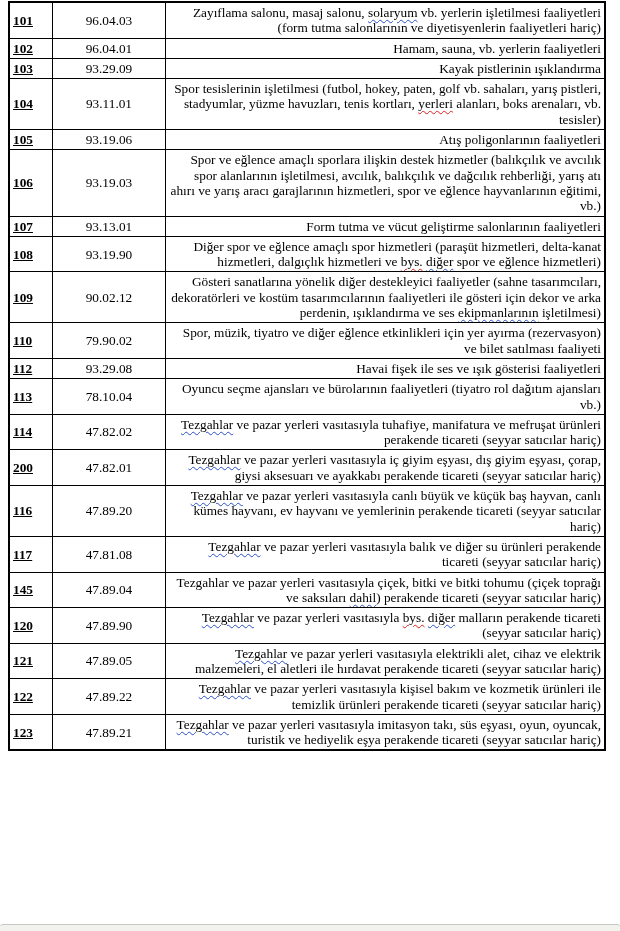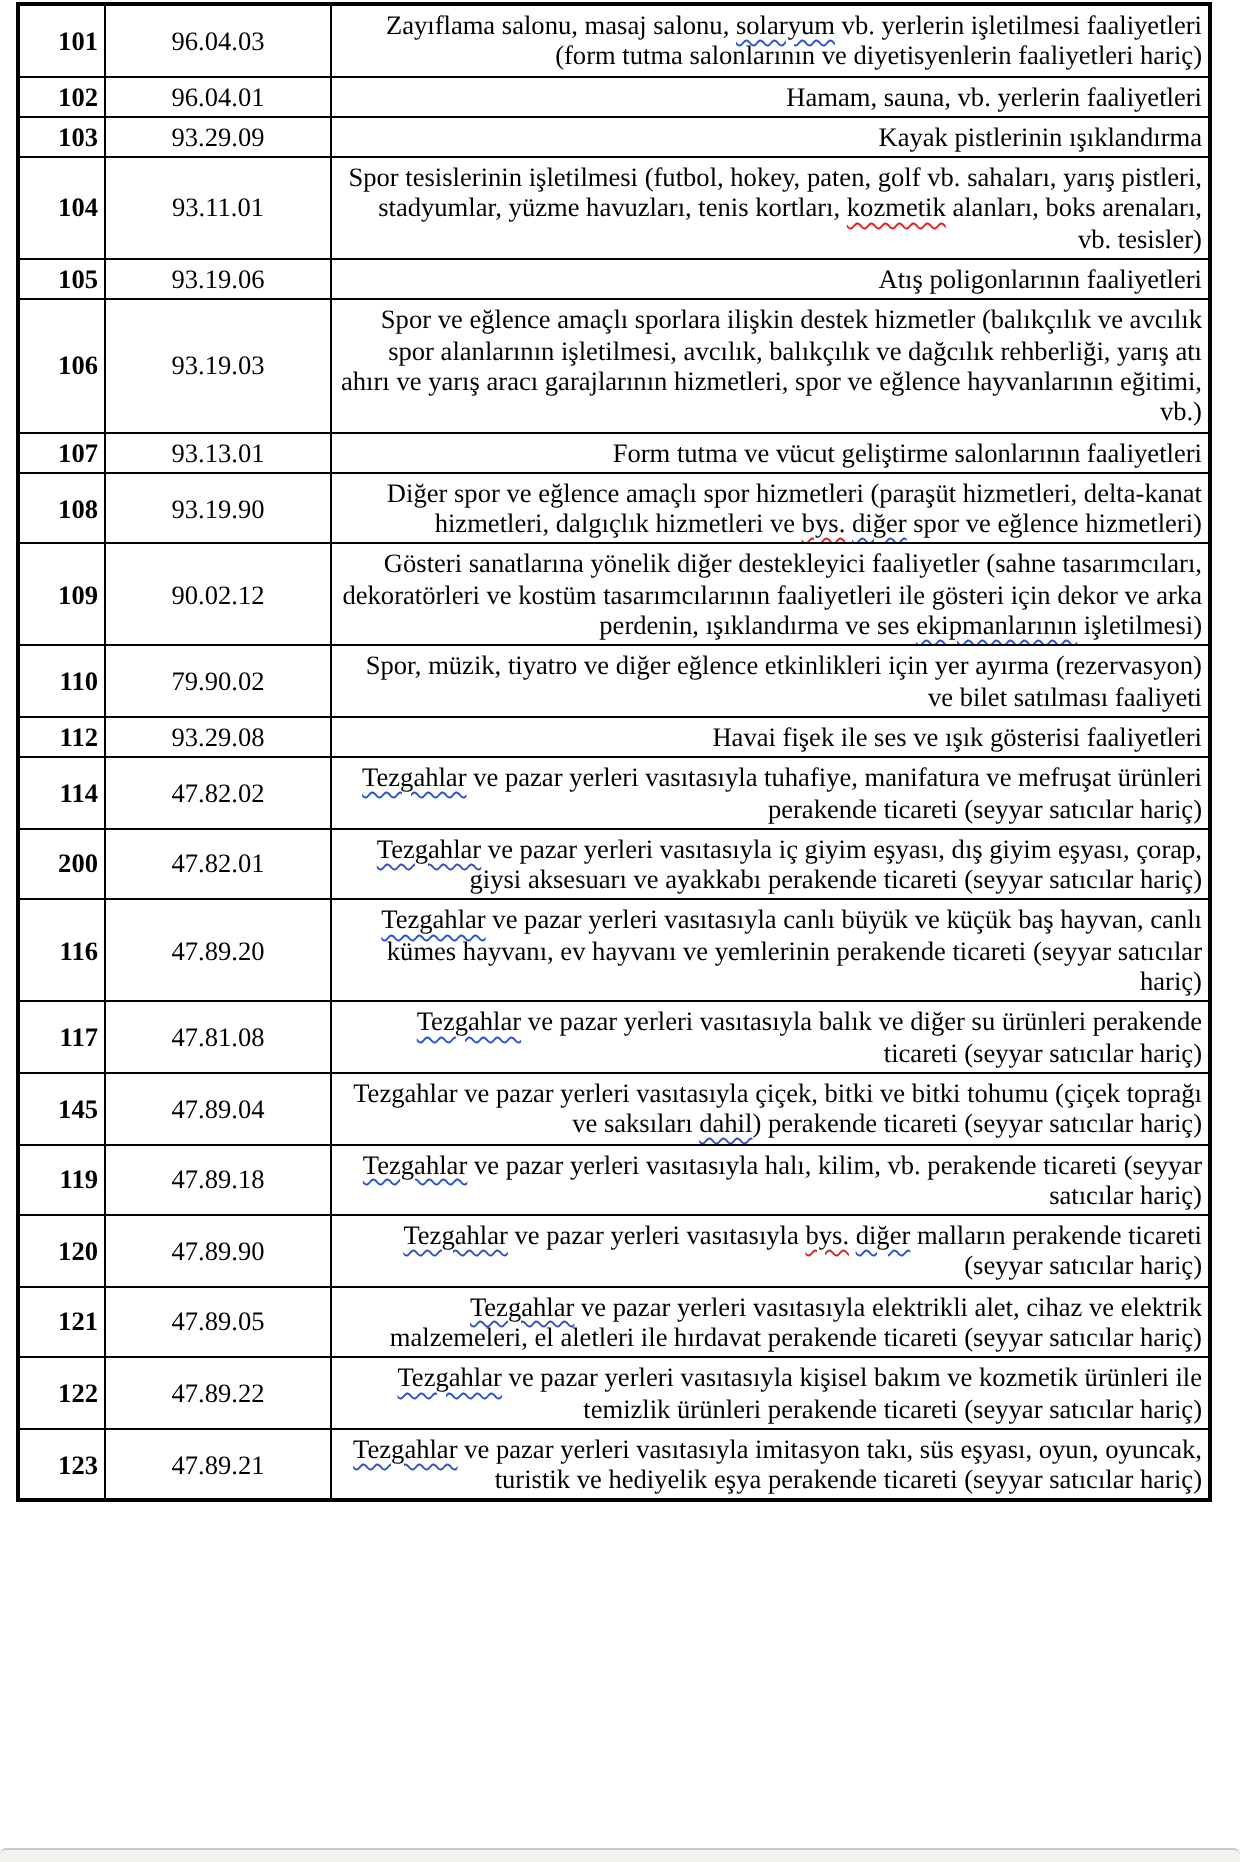--- a/index.html
+++ b/index.html
@@ -32,22 +32,23 @@
   }
   td {
     font-size: 13.3px;
     line-height: 15.3px;
     vertical-align: middle;
     padding: 2px 3px;
     overflow: hidden;
   }
   td.c-no {
     width: 36px;
-    text-align: right;
+    text-align: left;
     font-weight: bold;
+    text-decoration: underline;
   }
   td.c-code {
     width: 106px;
     text-align: center;
   }
   td.c-desc {
     text-align: right;
     padding-left: 4px;
     padding-right: 3px;
   }
@@ -87,21 +88,21 @@
           <td class="c-desc"><span>Hamam, sauna, vb. yerlerin faaliyetleri</span></td>
         </tr>
         <tr>
           <td class="c-no">103</td>
           <td class="c-code">93.29.09</td>
           <td class="c-desc"><span>Kayak pistlerinin ışıklandırma</span></td>
         </tr>
         <tr>
           <td class="c-no">104</td>
           <td class="c-code">93.11.01</td>
-          <td class="c-desc"><span>Spor tesislerinin işletilmesi (futbol, hokey, paten, golf vb. sahaları, yarış pistleri, stadyumlar, yüzme havuzları, tenis kortları, </span><span class="sp sp-red">kozmetik</span><span> alanları, boks arenaları, vb. tesisler)</span></td>
+          <td class="c-desc"><span>Spor tesislerinin işletilmesi (futbol, hokey, paten, golf vb. sahaları, yarış pistleri, stadyumlar, yüzme havuzları, tenis kortları, </span><span class="sp sp-red">yerleri</span><span> alanları, boks arenaları, vb. tesisler)</span></td>
         </tr>
         <tr>
           <td class="c-no">105</td>
           <td class="c-code">93.19.06</td>
           <td class="c-desc"><span>Atış poligonlarının faaliyetleri</span></td>
         </tr>
         <tr>
           <td class="c-no">106</td>
           <td class="c-code">93.19.03</td>
           <td class="c-desc"><span>Spor ve eğlence amaçlı sporlara ilişkin destek hizmetler (balıkçılık ve avcılık spor alanlarının işletilmesi, avcılık, balıkçılık ve dağcılık rehberliği, yarış atı ahırı ve yarış aracı garajlarının hizmetleri, spor ve eğlence hayvanlarının eğitimi, vb.)</span></td>
@@ -125,20 +126,25 @@
           <td class="c-no">110</td>
           <td class="c-code">79.90.02</td>
           <td class="c-desc"><span>Spor, müzik, tiyatro ve diğer eğlence etkinlikleri için yer ayırma (rezervasyon) ve bilet satılması faaliyeti</span></td>
         </tr>
         <tr>
           <td class="c-no">112</td>
           <td class="c-code">93.29.08</td>
           <td class="c-desc"><span>Havai fişek ile ses ve ışık gösterisi faaliyetleri</span></td>
         </tr>
         <tr>
+          <td class="c-no">113</td>
+          <td class="c-code">78.10.04</td>
+          <td class="c-desc"><span>Oyuncu seçme ajansları ve bürolarının faaliyetleri (tiyatro rol dağıtım ajansları vb.)</span></td>
+        </tr>
+        <tr>
           <td class="c-no">114</td>
           <td class="c-code">47.82.02</td>
           <td class="c-desc"><span class="sp sp-blue">Tezgahlar</span><span> ve pazar yerleri vasıtasıyla tuhafiye, manifatura ve mefruşat ürünleri perakende ticareti (seyyar satıcılar hariç)</span></td>
         </tr>
         <tr>
           <td class="c-no">200</td>
           <td class="c-code">47.82.01</td>
           <td class="c-desc"><span class="sp sp-blue">Tezgahlar</span><span> ve pazar yerleri vasıtasıyla iç giyim eşyası, dış giyim eşyası, çorap, giysi aksesuarı ve ayakkabı perakende ticareti (seyyar satıcılar hariç)</span></td>
         </tr>
         <tr>
@@ -148,25 +154,20 @@
         </tr>
         <tr>
           <td class="c-no">117</td>
           <td class="c-code">47.81.08</td>
           <td class="c-desc"><span class="sp sp-blue">Tezgahlar</span><span> ve pazar yerleri vasıtasıyla balık ve diğer su ürünleri perakende ticareti (seyyar satıcılar hariç)</span></td>
         </tr>
         <tr>
           <td class="c-no">145</td>
           <td class="c-code">47.89.04</td>
           <td class="c-desc"><span>Tezgahlar ve pazar yerleri vasıtasıyla çiçek, bitki ve bitki tohumu (çiçek toprağı ve saksıları </span><span class="sp sp-blue">dahil</span><span>) perakende ticareti (seyyar satıcılar hariç)</span></td>
-        </tr>
-        <tr>
-          <td class="c-no">119</td>
-          <td class="c-code">47.89.18</td>
-          <td class="c-desc"><span class="sp sp-blue">Tezgahlar</span><span> ve pazar yerleri vasıtasıyla halı, kilim, vb. perakende ticareti (seyyar satıcılar hariç)</span></td>
         </tr>
         <tr>
           <td class="c-no">120</td>
           <td class="c-code">47.89.90</td>
           <td class="c-desc"><span class="sp sp-blue">Tezgahlar</span><span> ve pazar yerleri vasıtasıyla </span><span class="sp sp-red">bys.</span><span> </span><span class="sp sp-blue">diğer</span><span> malların perakende ticareti (seyyar satıcılar hariç)</span></td>
         </tr>
         <tr>
           <td class="c-no">121</td>
           <td class="c-code">47.89.05</td>
           <td class="c-desc"><span class="sp sp-blue">Tezgahlar</span><span> ve pazar yerleri vasıtasıyla elektrikli alet, cihaz ve elektrik malzemeleri, el aletleri ile hırdavat perakende ticareti (seyyar satıcılar hariç)</span></td>

